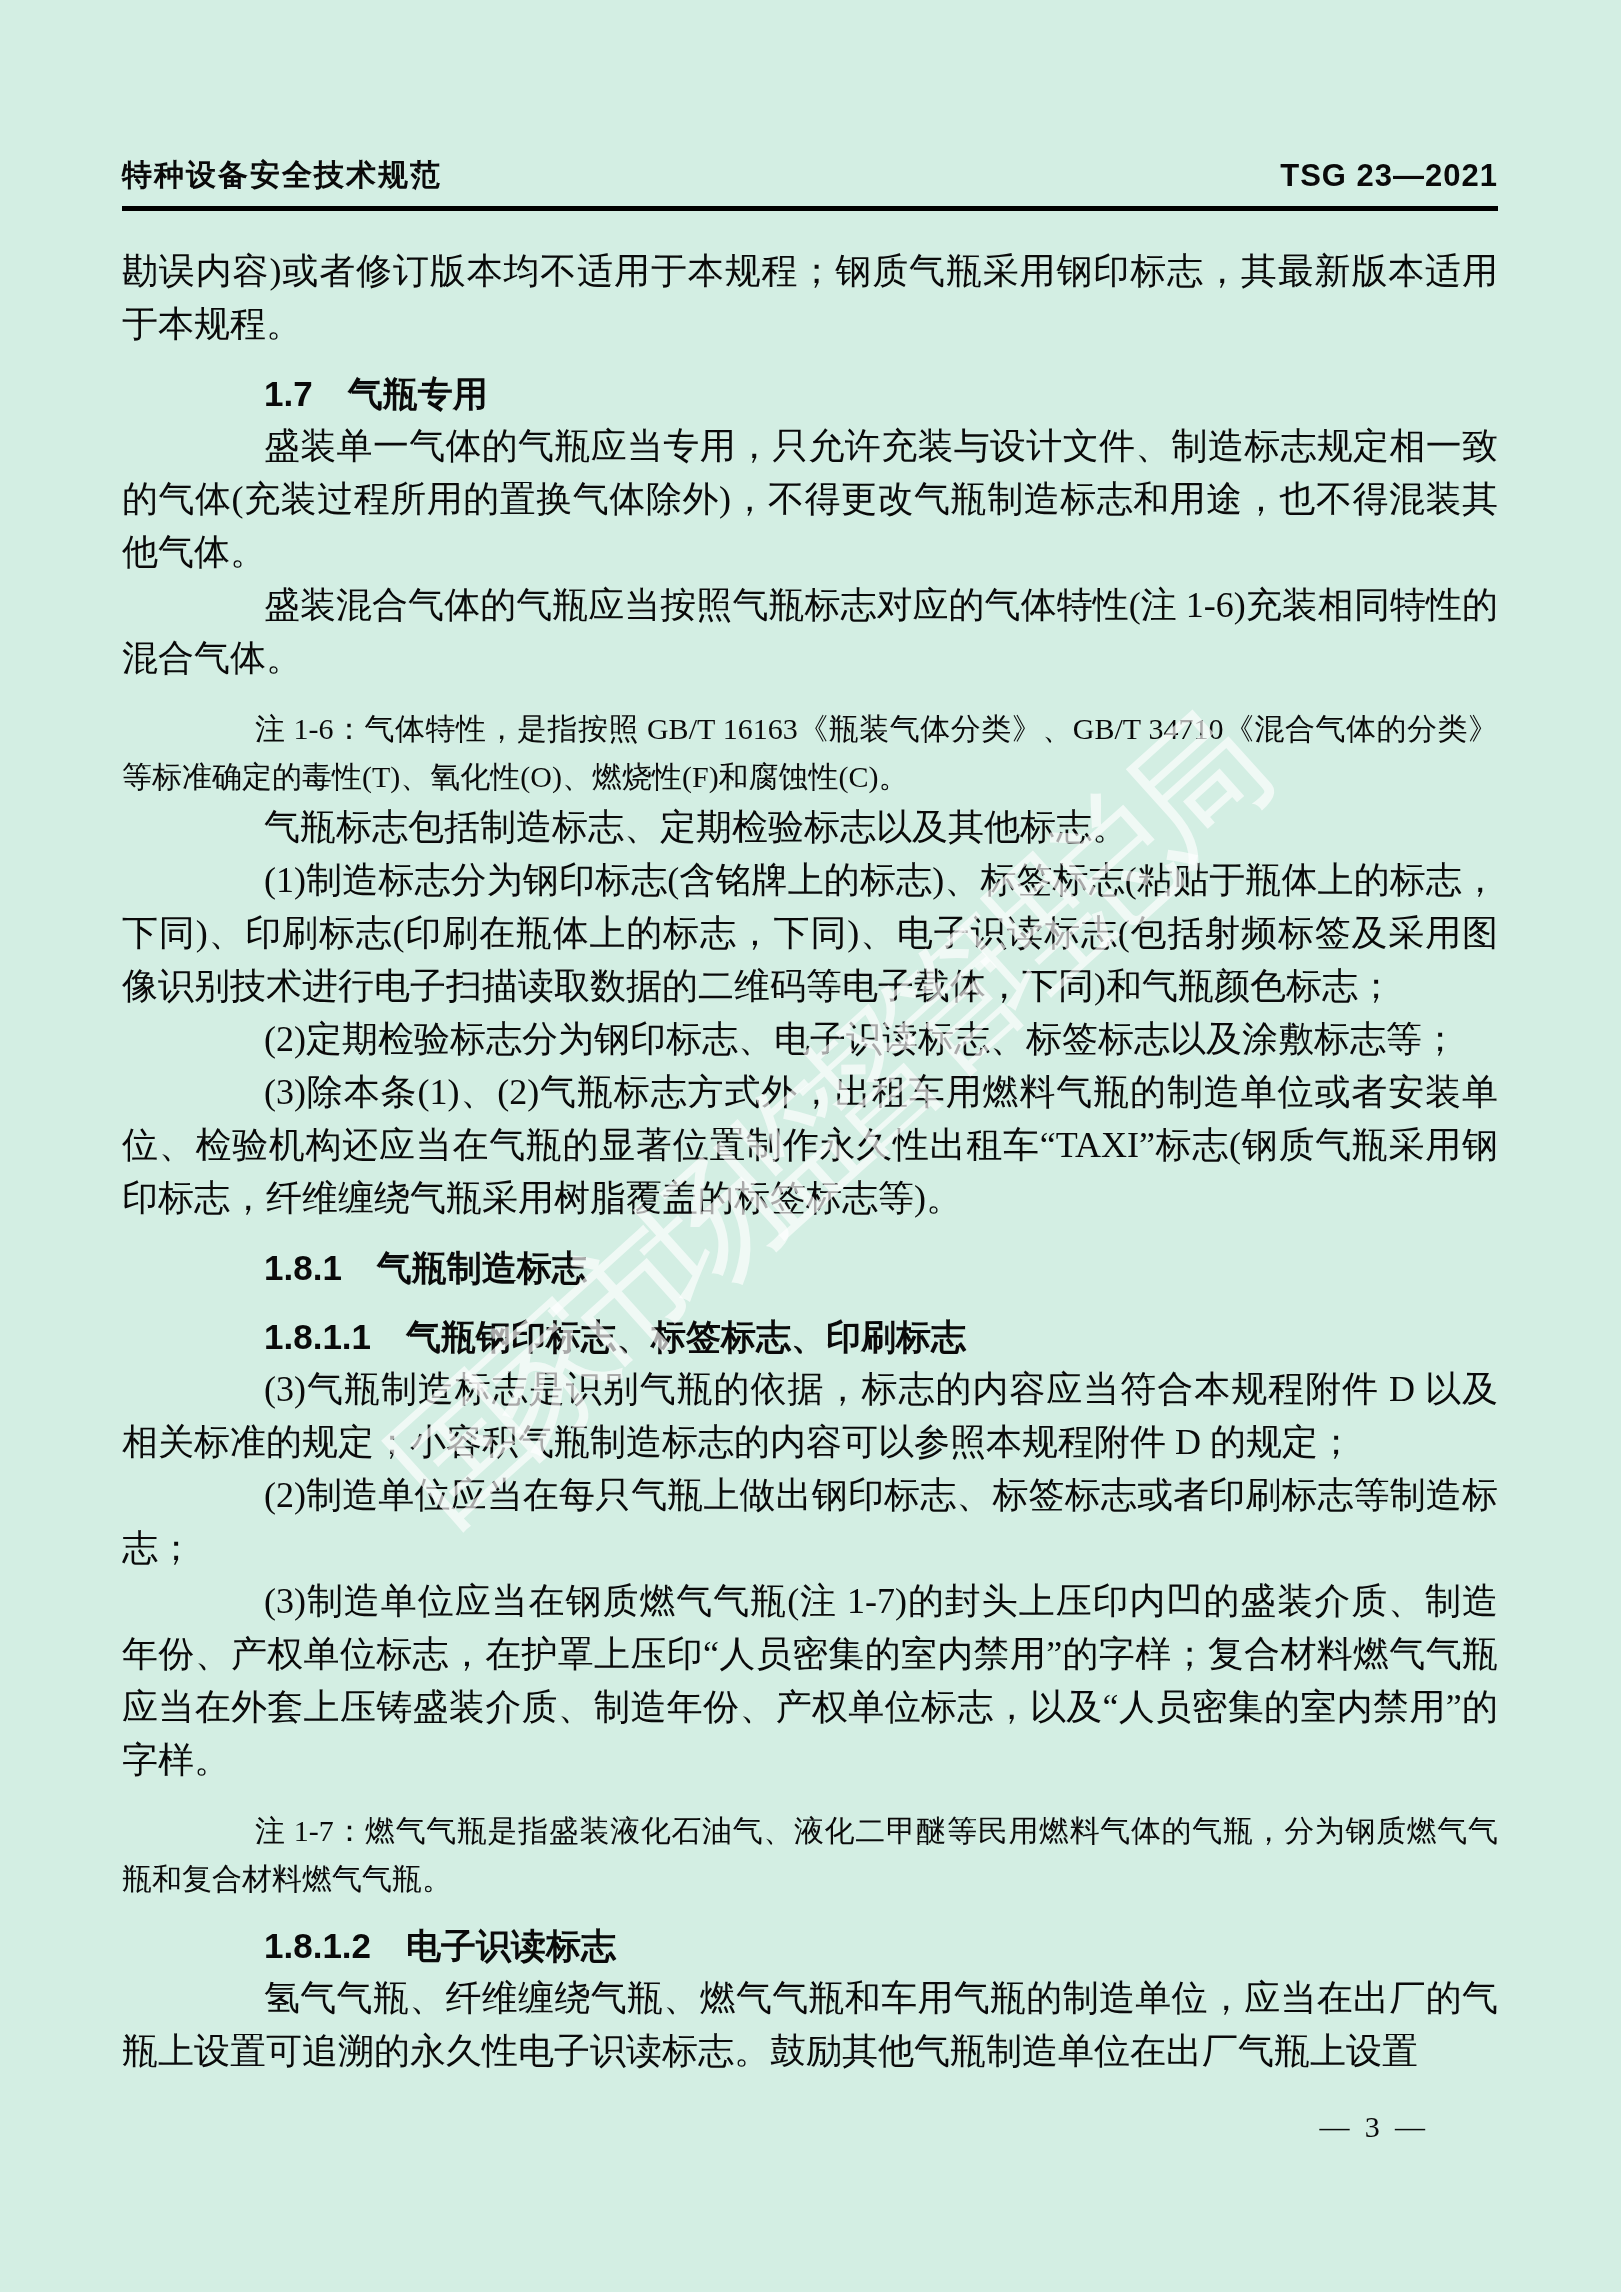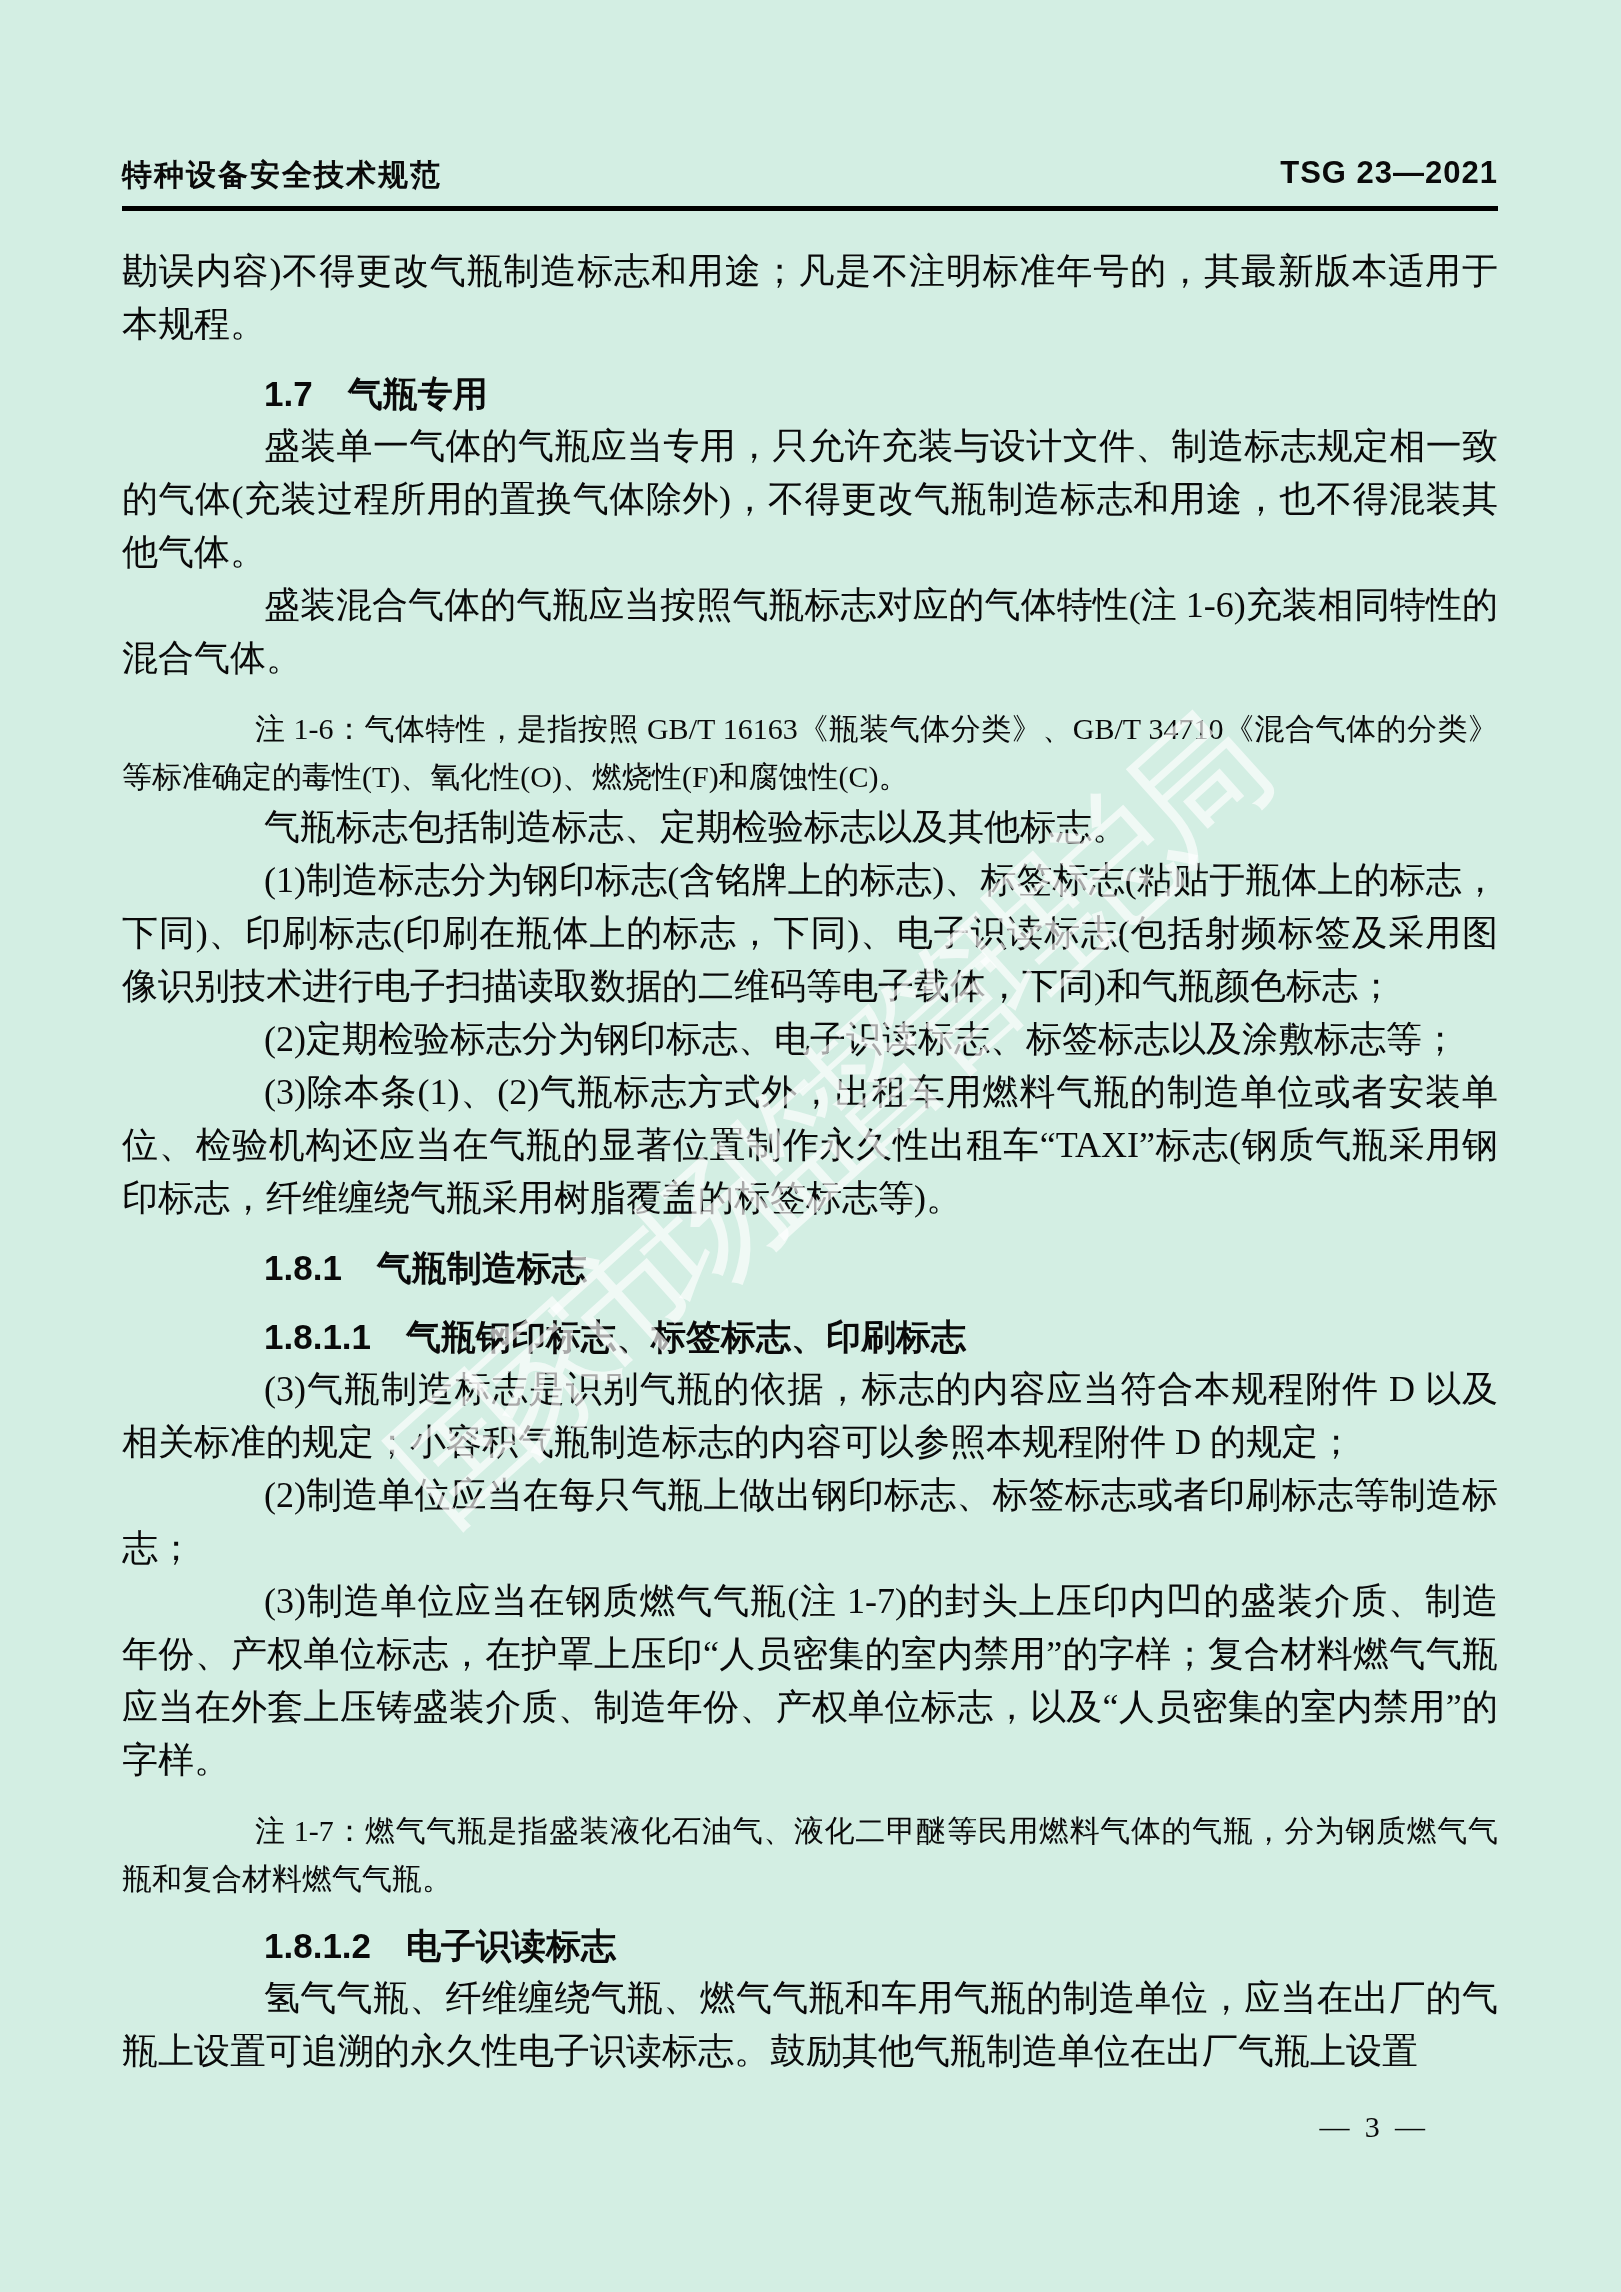--- a/index.html
+++ b/index.html
@@ -14,21 +14,21 @@
     color: #0a0a0a;
     font-family: "Liberation Serif", "DejaVu Serif", serif;
   }
   .header {
     position: absolute;
     top: 155px;
     left: 122px;
     right: 123px;
     display: flex;
     justify-content: space-between;
-    align-items: flex-start;
+    align-items: center;
     border-bottom: 5.9px solid #000;
     padding-bottom: 9.8px;
   }
   .header-left {
     font-family: "Liberation Sans", "DejaVu Sans", sans-serif;
     font-weight: bold;
     font-size: 30px;
     letter-spacing: 2px;
   }
   .header-right {
@@ -96,21 +96,21 @@
 <div class="page">
 
   <div class="header">
     <div class="header-left">特种设备安全技术规范</div>
     <div class="header-right">TSG 23—2021</div>
   </div>
 
   <div class="watermark">国家市场监督管理总局</div>
 
   <div class="content">
-    <div class="body-para">勘误内容)不得更改气瓶制造标志和用途；凡是不注明标准年号的，其最新版本适用于本规程。</div>
+    <div class="body-para">勘误内容)或者修订版本均不适用于本规程；钢质气瓶采用钢印标志，其最新版本适用于本规程。</div>
     <div class="heading">1.7　气瓶专用</div>
     <div class="body-para ind">盛装单一气体的气瓶应当专用，只允许充装与设计文件、制造标志规定相一致的气体(充装过程所用的置换气体除外)，不得更改气瓶制造标志和用途，也不得混装其他气体。</div>
     <div class="body-para ind">盛装混合气体的气瓶应当按照气瓶标志对应的气体特性(注 1-6)充装相同特性的混合气体。</div>
     <div class="note-para">注 1-6：气体特性，是指按照 GB/T 16163《瓶装气体分类》、GB/T 34710《混合气体的分类》等标准确定的毒性(T)、氧化性(O)、燃烧性(F)和腐蚀性(C)。</div>
     <div class="body-para ind">气瓶标志包括制造标志、定期检验标志以及其他标志。</div>
     <div class="body-para ind">(1)制造标志分为钢印标志(含铭牌上的标志)、标签标志(粘贴于瓶体上的标志，下同)、印刷标志(印刷在瓶体上的标志，下同)、电子识读标志(包括射频标签及采用图像识别技术进行电子扫描读取数据的二维码等电子载体，下同)和气瓶颜色标志；</div>
     <div class="body-para ind">(2)定期检验标志分为钢印标志、电子识读标志、标签标志以及涂敷标志等；</div>
     <div class="body-para ind">(3)除本条(1)、(2)气瓶标志方式外，出租车用燃料气瓶的制造单位或者安装单位、检验机构还应当在气瓶的显著位置制作永久性出租车“TAXI”标志(钢质气瓶采用钢印标志，纤维缠绕气瓶采用树脂覆盖的标签标志等)。</div>
     <div class="heading">1.8.1　气瓶制造标志</div>
     <div class="heading">1.8.1.1　气瓶钢印标志、标签标志、印刷标志</div>

